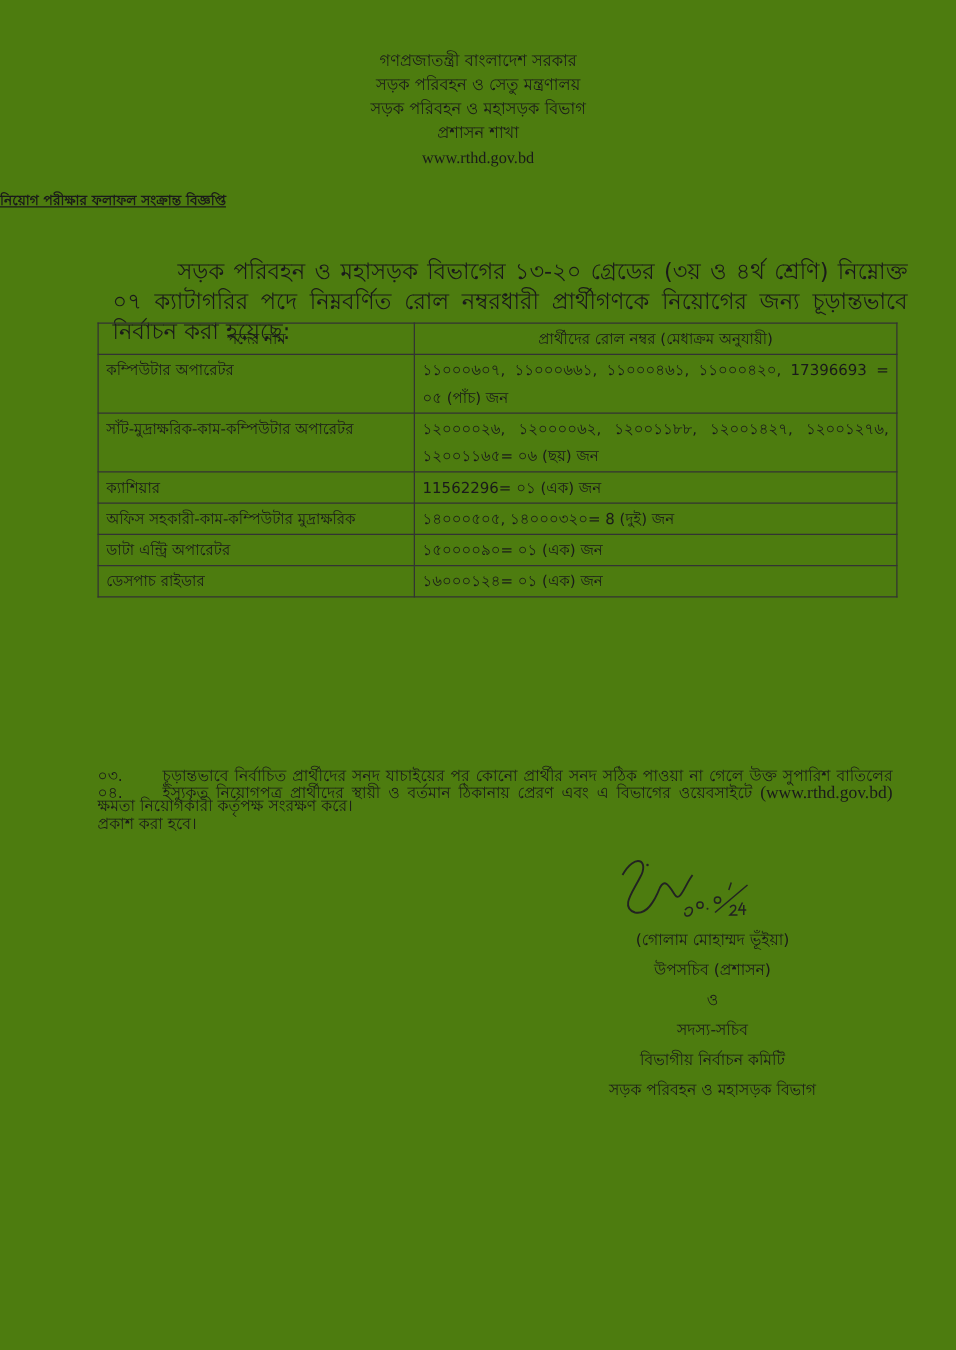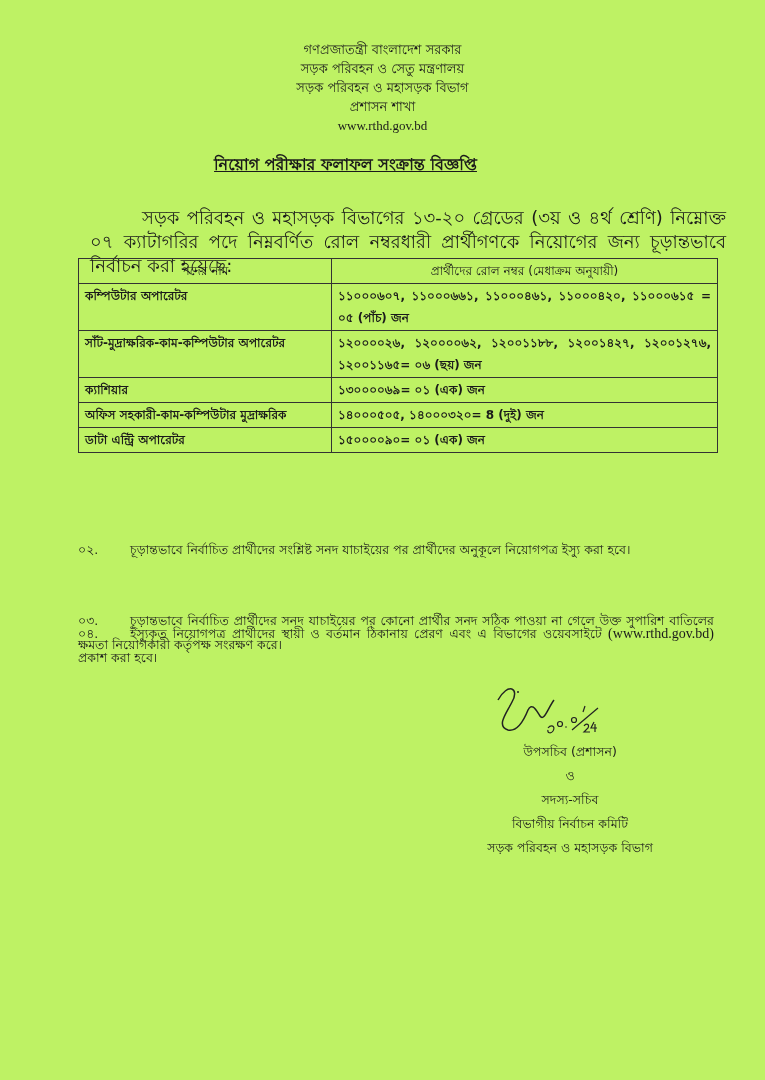--- a/index.html
+++ b/index.html
@@ -1,26 +1,26 @@
 <!DOCTYPE html>
 <html><head>
 <meta charset="utf-8">
 <style>
   html, body { margin: 0; padding: 0; background: #ffffff; }
   body { width: 765px; height: 1080px; position: relative; overflow: hidden;
          font-family: "DejaVu Sans", sans-serif; color: #1a1a1a; }
-  .page { position: absolute; left: 0; top: 0; width: 765px; height: 1080px; background: #bef264; }
+  .page { position: absolute; left: 0; top: 0; width: 765px; height: 1080px; background: #4d7c0f; }
   .header { position: absolute; top: 40px; left: 0; width: 765px; text-align: center; font-size: 13px; line-height: 19px; }
   .header .url { font-family: "Liberation Serif", serif; font-size: 13px; }
-  .title { position: absolute; top: 152px; left: 0; width: 691px; text-align: center; font-size: 16px; font-weight: bold; }
+  .title { position: absolute; top: 152px; left: 0; width: 691px; font-size: 11px; font-weight: bold; }
   .title span { text-decoration: underline; }
   .intro { position: absolute; top: 206px; left: 90px; width: 636px; font-size: 18px; line-height: 24px; text-align: justify; }
   .intro .indent { display: inline-block; width: 52px; }
   table.results { position: absolute; top: 258px; left: 78px; width: 640px; border-collapse: collapse; font-size: 12px; }
-  table.results th, table.results td { border: 1px solid #333; padding: 1px 6px; vertical-align: top; line-height: 22px; font-weight: bold; }
+  table.results th, table.results td { border: 1px solid #333; padding: 1px 6px; vertical-align: top; line-height: 22px; }
   table.results th { font-weight: normal; text-align: center; }
   table.results td.post { width: 240px; }
   table.results td.rolls { text-align: justify; }
   .para { position: absolute; left: 78px; width: 636px; font-size: 12.5px; line-height: 24px; text-align: justify; }
   .para .num { display: inline-block; width: 52px; }
   .p2 { top: 538px; }
   .p3 { top: 568px; margin-top: 41px; }
   .p4 { top: 622px; }
   .p4 .url { font-family: "Liberation Serif", serif; font-size: 14px; }
   .signature { position: absolute; left: 488px; top: 680px; width: 120px; height: 60px; }
@@ -46,44 +46,45 @@
   <table class="results">
     <thead>
       <tr>
         <th>পদের নাম</th>
         <th>প্রার্থীদের রোল নম্বর (মেধাক্রম অনুযায়ী)</th>
       </tr>
     </thead>
     <tbody>
       <tr>
         <td class="post">কম্পিউটার অপারেটর</td>
-        <td class="rolls">১১০০০৬০৭, ১১০০০৬৬১, ১১০০০৪৬১, ১১০০০৪২০, ১১০০০৬১৫ = ০৫ (পাঁচ) জন</td>
+        <td class="rolls">১১০০০৬০৭, ১১০০০৬৬১, ১১০০০৪৬১, ১১০০০৪২০, 17396693 = ০৫ (পাঁচ) জন</td>
       </tr>
       <tr>
         <td class="post">সাঁট-মুদ্রাক্ষরিক-কাম-কম্পিউটার অপারেটর</td>
         <td class="rolls">১২০০০০২৬, ১২০০০০৬২, ১২০০১১৮৮, ১২০০১৪২৭, ১২০০১২৭৬, ১২০০১১৬৫= ০৬ (ছয়) জন</td>
       </tr>
       <tr>
         <td class="post">ক্যাশিয়ার</td>
-        <td class="rolls">১৩০০০০৬৯= ০১ (এক) জন</td>
+        <td class="rolls">11562296= ০১ (এক) জন</td>
       </tr>
       <tr>
         <td class="post">অফিস সহকারী-কাম-কম্পিউটার মুদ্রাক্ষরিক</td>
         <td class="rolls">১৪০০০৫০৫, ১৪০০০৩২০= 8 (দুই) জন</td>
       </tr>
       <tr>
         <td class="post">ডাটা এন্ট্রি অপারেটর</td>
         <td class="rolls">১৫০০০০৯০= ০১ (এক) জন</td>
       </tr>
+      <tr>
+        <td class="post">ডেসপাচ রাইডার</td>
+        <td class="rolls">১৬০০০১২৪= ০১ (এক) জন</td>
+      </tr>
     </tbody>
   </table>
 
-  <div class="para p2">
-    <span class="num">০২.</span><span>চূড়ান্তভাবে নির্বাচিত প্রার্থীদের সংশ্লিষ্ট সনদ যাচাইয়ের পর প্রার্থীদের অনুকূলে নিয়োগপত্র ইস্যু করা হবে।</span>
-  </div>
 
   <div class="para p3">
     <span class="num">০৩.</span><span>চূড়ান্তভাবে নির্বাচিত প্রার্থীদের সনদ যাচাইয়ের পর কোনো প্রার্থীর সনদ সঠিক পাওয়া না গেলে উক্ত সুপারিশ বাতিলের ক্ষমতা নিয়োগকারী কর্তৃপক্ষ সংরক্ষণ করে।</span>
   </div>
 
   <div class="para p4">
     <span class="num">০৪.</span><span>ইস্যুকৃত নিয়োগপত্র প্রার্থীদের স্থায়ী ও বর্তমান ঠিকানায় প্রেরণ এবং এ বিভাগের ওয়েবসাইটে</span>
     <span class="url">(www.rthd.gov.bd)</span>
     <span>প্রকাশ করা হবে।</span>
   </div>
@@ -95,20 +96,21 @@
     <circle cx="72" cy="44" r="2.5" fill="none" stroke="#222" stroke-width="1.2"></circle>
     <circle cx="78" cy="47" r="0.8" fill="#222"></circle>
     <circle cx="86" cy="40" r="2.5" fill="none" stroke="#222" stroke-width="1.2"></circle>
     <line x1="84" y1="50" x2="110" y2="28" stroke="#222" stroke-width="1.2"></line>
     <path d="M95 32 l2 -6" stroke="#222" stroke-width="1.2"></path>
     <path d="M96 46 c2 -3 6 -2 4 2 l-4 4 h6" fill="none" stroke="#222" stroke-width="1.2"></path>
     <path d="M106 42 l-3 6 h6 m-2 -4 v8" fill="none" stroke="#222" stroke-width="1.2"></path>
   </svg>
 
   <div class="sigblock">
+    <div>(গোলাম মোহাম্মদ ভূঁইয়া)</div>
     <div>উপসচিব (প্রশাসন)</div>
     <div>ও</div>
     <div>সদস্য-সচিব</div>
     <div>বিভাগীয় নির্বাচন কমিটি</div>
     <div>সড়ক পরিবহন ও মহাসড়ক বিভাগ</div>
   </div>
 
 </div>
 
 </body></html>

